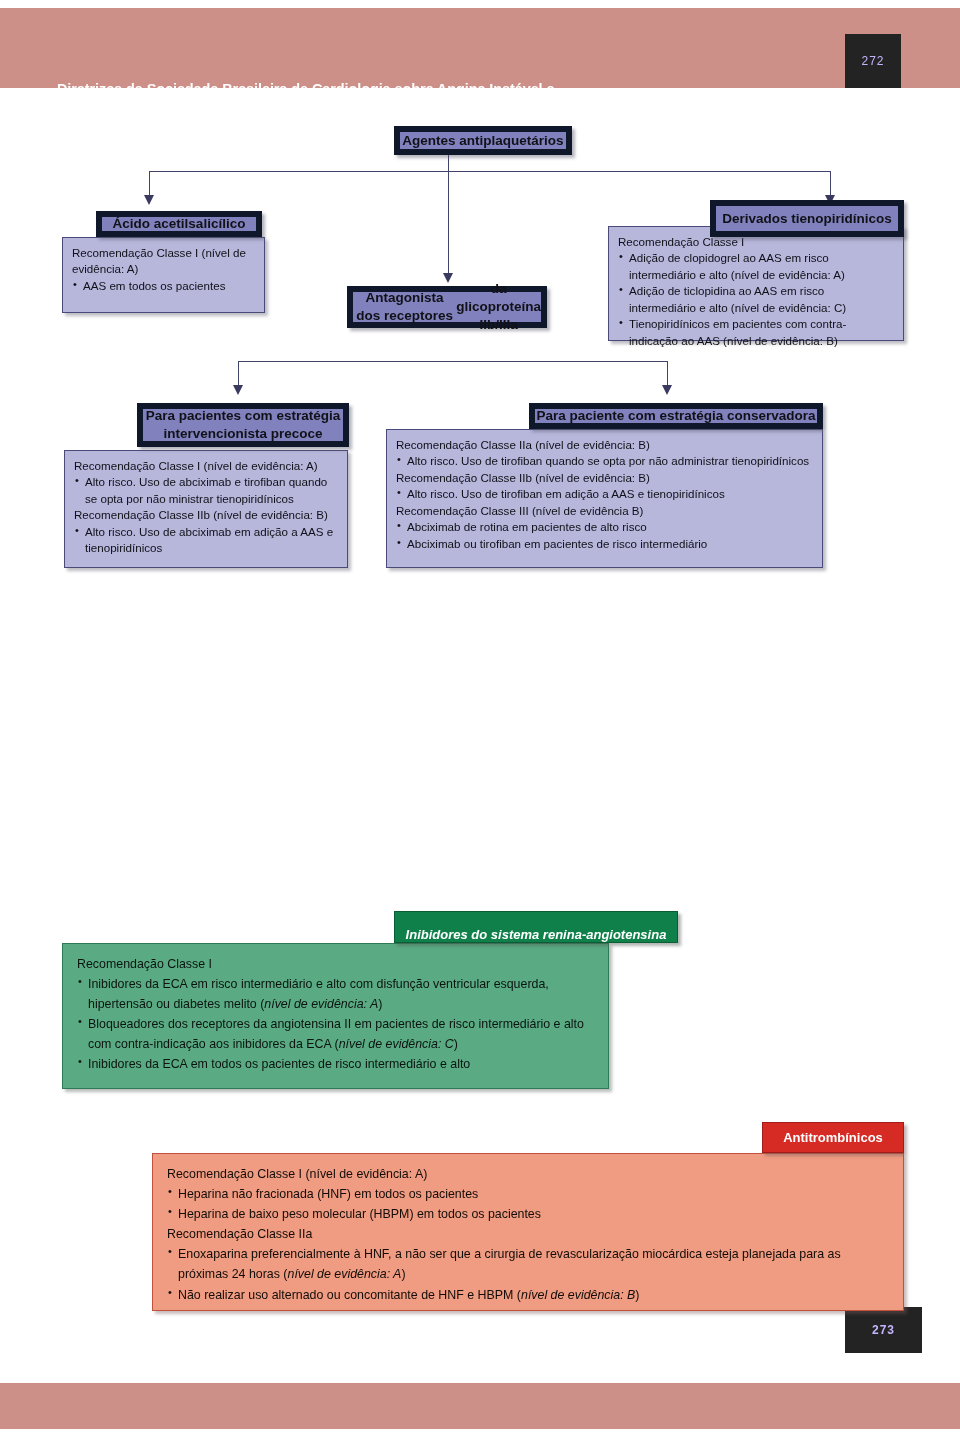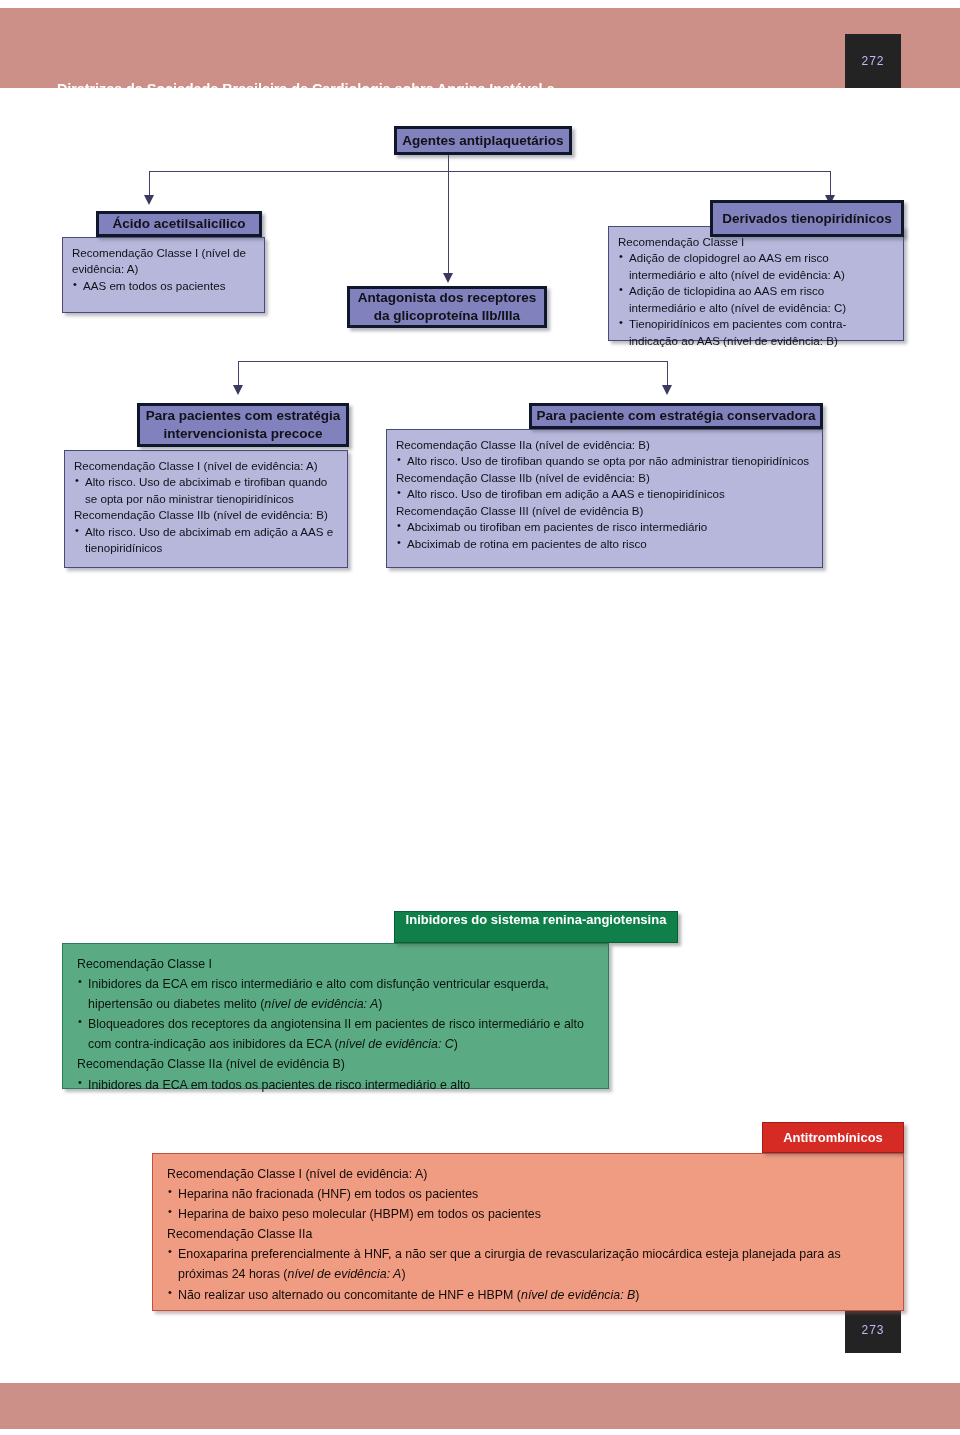--- a/index.html
+++ b/index.html
@@ -31,42 +31,42 @@
     background: #232323;
     color: #c4b5fd;
     font-size: 12px;
     letter-spacing: 1px;
     display: flex;
     align-items: center;
     justify-content: center;
     font-family: "Liberation Sans", sans-serif;
   }
   .badge-top { left: 845px; top: 34px; width: 56px; height: 54px; }
-  .badge-bottom { left: 845px; top: 1307px; width: 56px; height: 46px; }
+  .badge-bottom { left: 845px; top: 1307px; width: 77px; height: 46px; font-weight: bold; }
 
   .doc-title {
     position: absolute;
     left: 57px;
     top: 42px;
     width: 760px;
     color: #ffffff;
     font-size: 14.5px;
     font-weight: bold;
     line-height: 1.52;
     letter-spacing: -0.1px;
     margin-top: 36px;
   }
   .doc-title .line { display: block; white-space: nowrap; }
 
   
   .node-head {
     position: absolute;
     box-sizing: border-box;
     background: #8081bd;
-    border: 3px solid #0f172a;
+    border: 6px solid #0f172a;
     box-shadow: 3px 3px 3px rgba(90,90,110,0.45);
     color: #111118;
     font-weight: bold;
     font-size: 13.5px;
     line-height: 1.32;
     display: flex;
     align-items: center;
     justify-content: center;
     text-align: center;
     z-index: 5;
@@ -124,23 +124,24 @@
   .green-head {
     position: absolute;
     box-sizing: border-box;
     background: #0f8049;
     border: 1px solid #0a5e36;
     box-shadow: 3px 3px 3px rgba(80,90,85,0.45);
     color: #ffffff;
     font-weight: bold;
     font-size: 13px;
     display: flex;
-    align-items: flex-start;
+    align-items: flex-end;
     justify-content: center;
     z-index: 5;
+    font-style: italic;
   }
   .green-body {
     position: absolute;
     box-sizing: border-box;
     background: #5aab83;
     border: 1px solid #2f7a56;
     box-shadow: 3px 3px 3px rgba(80,90,85,0.4);
     color: #0b1410;
     font-size: 12.4px;
     line-height: 1.62;
@@ -202,21 +203,21 @@
 <div class="node-head" style="left:96px; top:211px; width:166px; height:26px;">
   <span>Ácido acetilsalicílico</span>
 </div>
 <div class="node-body" style="left:62px; top:237px; width:203px; height:76px;">
   <span class="rec-head">Recomendação Classe I (nível de evidência: A)</span>
   <ul class="bul">
     <li>AAS em todos os pacientes</li>
   </ul>
 </div>
 
-<div class="node-head" style="left:347px; top:286px; width:200px; height:42px; flex-direction:column;">
+<div class="node-head" style="left:347px; top:286px; width:200px; height:42px; flex-direction:row;">
   <span>Antagonista dos receptores</span>
   <span>da glicoproteína IIb/IIIa</span>
 </div>
 
 <div class="node-head" style="left:710px; top:200px; width:194px; height:37px;">
   <span>Derivados tienopiridínicos</span>
 </div>
 <div class="node-body" style="left:608px; top:226px; width:296px; height:115px;">
   <span class="rec-head">Recomendação Classe I</span>
   <ul class="bul">
@@ -254,35 +255,34 @@
   <span class="rec-head">Recomendação Classe IIa (nível de evidência: B)</span>
   <ul class="bul">
     <li>Alto risco. Uso de tirofiban quando se opta por não administrar tienopiridínicos</li>
   </ul>
   <span class="rec-head">Recomendação Classe IIb (nível de evidência: B)</span>
   <ul class="bul">
     <li>Alto risco. Uso de tirofiban em adição a AAS e tienopiridínicos</li>
   </ul>
   <span class="rec-head">Recomendação Classe III (nível de evidência B)</span>
   <ul class="bul">
+    <li>Abciximab de rotina em pacientes de alto risco</li>
     <li>Abciximab ou tirofiban em pacientes de risco intermediário</li>
-    <li>Abciximab de rotina em pacientes de alto risco</li>
   </ul>
 </div>
 
 <div class="green-head" style="left:394px; top:911px; width:284px; height:32px;">
   <span>Inibidores do sistema renina-angiotensina</span>
 </div>
 <div class="green-body" style="left:62px; top:943px; width:547px; height:146px;">
   <span class="rec-head">Recomendação Classe I</span>
   <ul class="bul">
     <li><span>Inibidores da ECA em risco intermediário e alto com disfunção ventricular esquerda, hipertensão ou diabetes melito (</span><span class="it">nível de evidência: A</span><span>)</span></li>
     <li><span>Bloqueadores dos receptores da angiotensina II em pacientes de risco intermediário e alto com contra-indicação aos inibidores da ECA (</span><span class="it">nível de evidência: C</span><span>)</span></li>
   </ul>
-  <span class="rec-head">Recomendação Classe IIa (nível de evidência B)</span>
   <ul class="bul">
     <li>Inibidores da ECA em todos os pacientes de risco intermediário e alto</li>
   </ul>
 </div>
 
 <div class="red-head" style="left:762px; top:1122px; width:142px; height:31px;">
   <span>Antitrombínicos</span>
 </div>
 <div class="red-body" style="left:152px; top:1153px; width:752px; height:158px;">
   <span class="rec-head">Recomendação Classe I (nível de evidência: A)</span>

